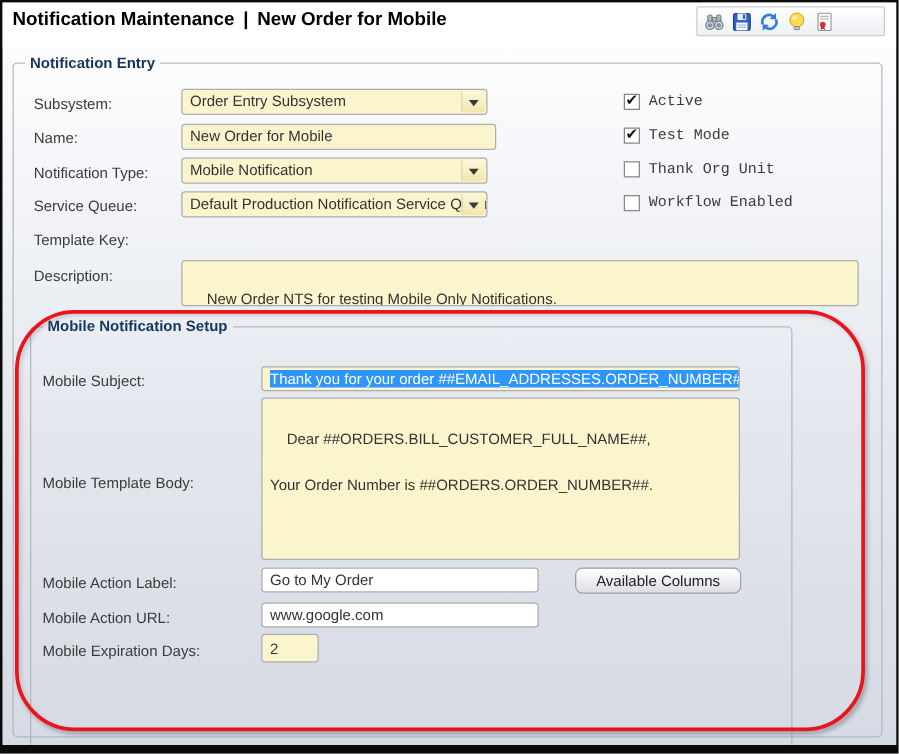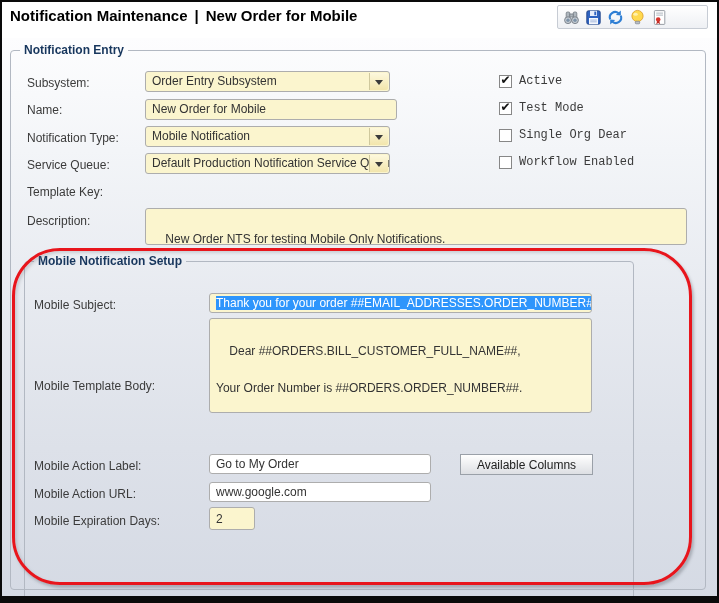--- a/index.html
+++ b/index.html
@@ -63,21 +63,21 @@
   .chk-box {
     width:13px; height:13px; background:#fff; border:1px solid #878787;
     display:flex; align-items:center; justify-content:center;
     font-size:12px; line-height:11px; color:#111; font-weight:bold;
   }
   .chk-box.checked::after { content:"\2714"; margin-top:-2px; }
   .chk-lbl { margin-left:7px; font-size:12px; color:#3b3b3b; white-space:nowrap;font-family:Liberation Mono, monospace; }
 
   .pill-button {
     position:absolute; left:458px; top:452px; width:133px; height:21px;
-    border:1px solid #9aa0a8; border-radius:0;
+    border:1px solid #9aa0a8; border-radius:6px;
     background:linear-gradient(180deg,#ffffff,#dddfe3);
     font-size:12px; color:#222; font-family:inherit;
     display:flex; align-items:center; justify-content:center; cursor:pointer;
   }
 
   
   .annotation {
     position:absolute; left:10px; top:246px; width:680px; height:337px;
     border:3px solid #e8151c; border-radius:48px;
     box-shadow:2px 3px 3px rgba(110,115,125,.45), inset 2px 2px 3px rgba(110,115,125,.25);
@@ -185,38 +185,38 @@
   <div class="chk-row" style="top:72px;">
     <span class="chk-box checked"></span>
     <span class="chk-lbl">Active</span>
   </div>
   <div class="chk-row" style="top:99px;">
     <span class="chk-box checked"></span>
     <span class="chk-lbl">Test Mode</span>
   </div>
   <div class="chk-row" style="top:126px;">
     <span class="chk-box"></span>
-    <span class="chk-lbl">Single Org Dear</span>
+    <span class="chk-lbl">Thank Org Unit</span>
   </div>
   <div class="chk-row" style="top:153px;">
     <span class="chk-box"></span>
     <span class="chk-lbl">Workflow Enabled</span>
   </div>
 
   <fieldset class="groupbox" style="left:22px; top:252px; width:610px; height:413px;">
     <legend>Mobile Notification Setup</legend>
   </fieldset>
 
   <span class="lbl" style="left:32px; top:296px;">Mobile Subject:</span>
   <div class="yfield" style="left:207px; top:291px; width:383px; height:20px;">
     <span class="sel">Thank you for your order ##EMAIL_ADDRESSES.ORDER_NUMBER##</span>
   </div>
 
   <span class="lbl" style="left:32px; top:377px;">Mobile Template Body:</span>
-  <div class="yfield textarea" style="left:207px; top:316px; width:383px; height:95px; padding-top:4px;">
+  <div class="yfield textarea" style="left:207px; top:316px; width:383px; height:130px; padding-top:4px;">
     <span>Dear ##ORDERS.BILL_CUSTOMER_FULL_NAME##,
 
 Your Order Number is ##ORDERS.ORDER_NUMBER##.</span>
   </div>
 
   <span class="lbl" style="left:32px; top:457px;">Mobile Action Label:</span>
   <div class="wfield" style="left:207px; top:452px; width:222px; height:20px;">
     <span>Go to My Order</span>
   </div>
 

